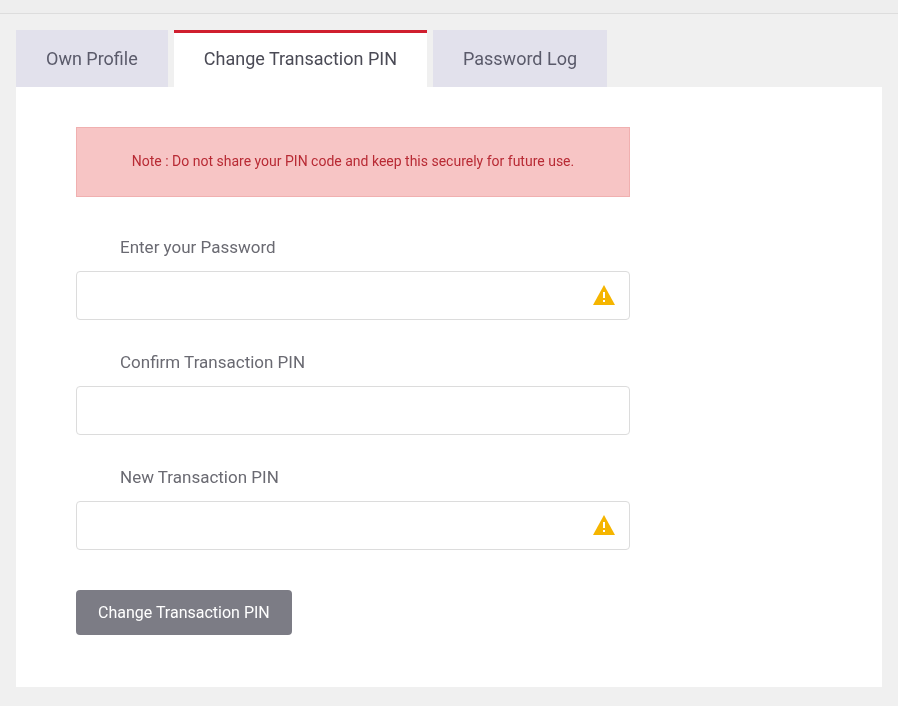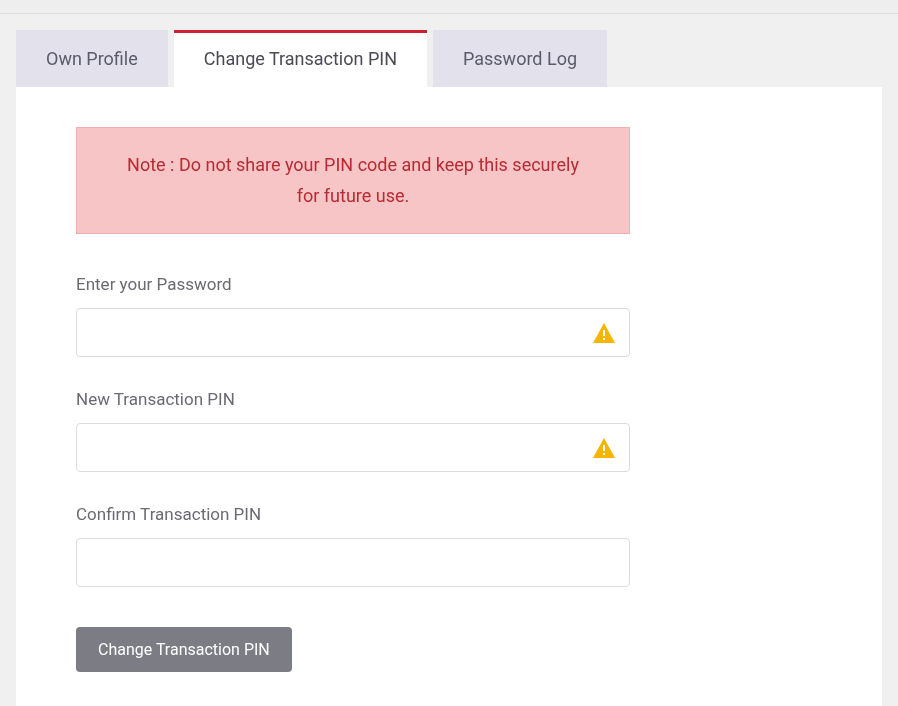--- a/index.html
+++ b/index.html
@@ -48,34 +48,35 @@
       background: #ffffff;
       padding: 40px 60px 50px 60px;
       min-height: 600px;
     }
     .alert-box {
       background: #f7c5c5;
       border: 1px solid #f0b0b0;
       color: #b82a34;
       padding: 22px 40px;
       text-align: center;
-      font-size: 18px;
+      font-size: 14px;
       line-height: 1.7;
       margin: 0 0 40px 0;
       width: 554px;
     }
     .form-group {
       margin-bottom: 32px;
       width: 554px;
     }
     .form-label {
       display: block;
       color: #6a6a72;
       font-size: 17px;
       margin-bottom: 14px;
+      margin-left: 44px;
     }
     .input-wrapper {
       position: relative;
     }
     .form-input {
       width: 100%;
       padding: 14px 50px 14px 14px;
       border: 1px solid #dcdcdc;
       border-radius: 4px;
       font-size: 16px;
@@ -126,35 +127,35 @@
           <svg viewBox="0 0 24 22" width="24" height="22">
             <path d="M12 1 L23 21 L1 21 Z" fill="#f5b500"></path>
             <rect x="11" y="8" width="2" height="6" fill="#ffffff"></rect>
             <rect x="11" y="16" width="2" height="2" fill="#ffffff"></rect>
           </svg>
         </span>
       </div>
     </div>
 
     <div class="form-group">
+      <label class="form-label">Confirm Transaction PIN</label>
+      <div class="input-wrapper">
+        <input type="password" class="form-input" style="">
+      </div>
+    </div>
+
+    <div class="form-group">
       <label class="form-label">New Transaction PIN</label>
       <div class="input-wrapper">
         <input type="password" class="form-input" style="">
         <span class="warning-icon">
           <svg viewBox="0 0 24 22" width="24" height="22">
             <path d="M12 1 L23 21 L1 21 Z" fill="#f5b500"></path>
             <rect x="11" y="8" width="2" height="6" fill="#ffffff"></rect>
             <rect x="11" y="16" width="2" height="2" fill="#ffffff"></rect>
           </svg>
         </span>
       </div>
     </div>
 
-    <div class="form-group">
-      <label class="form-label">Confirm Transaction PIN</label>
-      <div class="input-wrapper">
-        <input type="password" class="form-input" style="">
-      </div>
-    </div>
-
     <button class="submit-button">Change Transaction PIN</button>
   </div>
 </div>
 
 </body></html>

